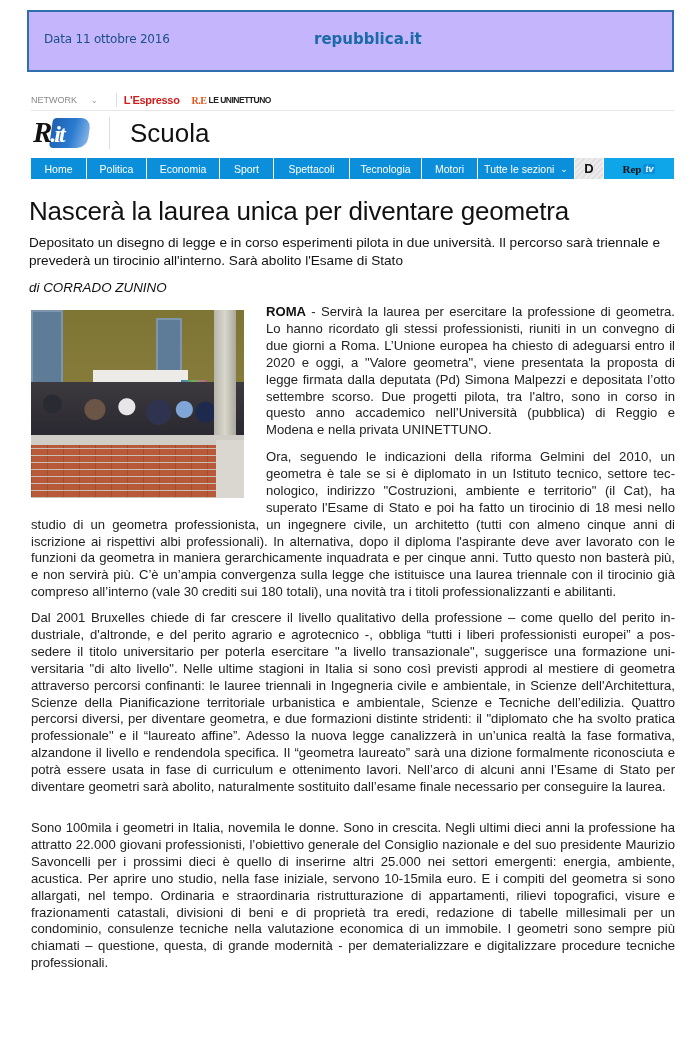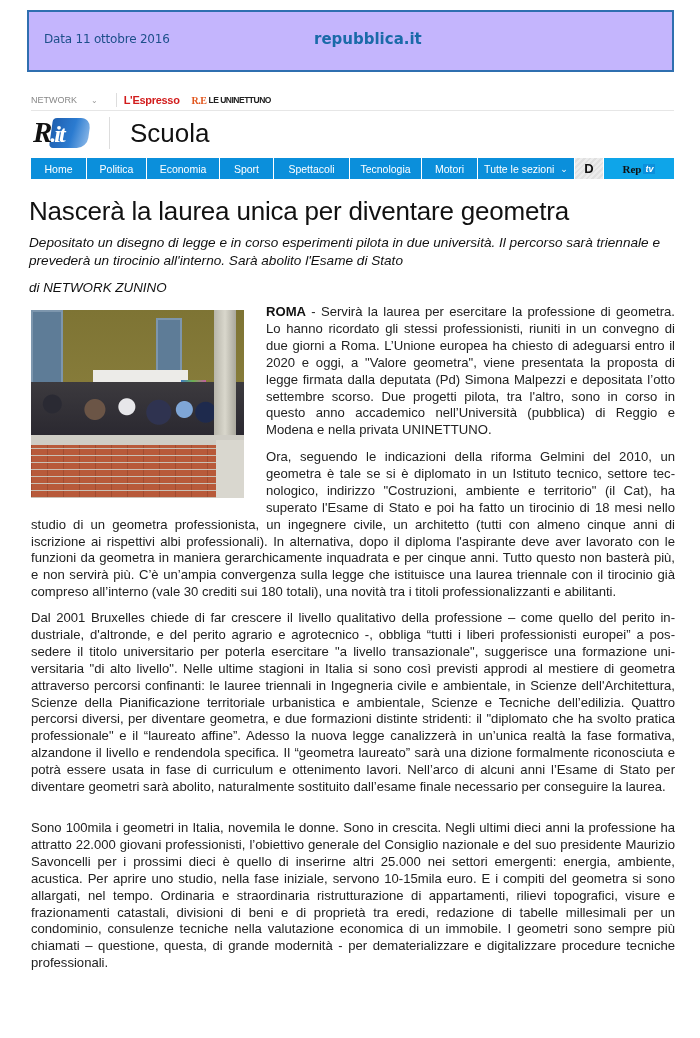--- a/index.html
+++ b/index.html
@@ -55,21 +55,21 @@
   }
   .nav-item .chev { margin-left: 6px; font-size: 9px; }
   .nav-d { background: #e6e6e6; color: #111; font-weight: bold; font-size: 13px; background-image: repeating-linear-gradient(135deg, #ececec 0 2px, #e0e0e0 2px 4px); }
   .nav-rep { background: #0ea5e9; color: #111; font-family: "Liberation Serif", serif; font-weight: bold; font-size: 11px; }
   .nav-rep .tv { background: #0b8fdb; color: #fff; font-style: italic; font-family: "Liberation Sans", sans-serif; font-size: 9px; padding: 0 2px; margin-left: 2px; }
 
   .headline {
     position: absolute; left: 29px; top: 196px; font-size: 26px; font-weight: normal; color: #111; letter-spacing: -0.2px; white-space: nowrap;
   }
   .subtitle {
-    position: absolute; left: 29px; top: 234px; width: 640px; font-size: 13.6px; font-style: italic; line-height: 18px; color: #111;
+    position: absolute; left: 29px; top: 234px; width: 640px; font-size: 13.6px; line-height: 18px; color: #111;
   }
   .byline {
     position: absolute; left: 29px; top: 280px; font-size: 13.4px; font-style: italic; color: #111;
   }
 
   .photo {
     position: absolute; left: 31px; top: 310px; width: 213px; height: 188px; overflow: hidden;
     background: #8a7a3c;
   }
   .photo .wall { position: absolute; left: 0; top: 0; width: 100%; height: 110px; background: linear-gradient(180deg, #7e7434 0%, #8a7f3d 100%); }
@@ -147,21 +147,21 @@
   </div>
   <div class="nav-item nav-d" style="width:28px">D</div>
   <div class="nav-item nav-rep" style="width:70px">
     <span>Rep</span>
     <span class="tv">tv</span>
   </div>
 </nav>
 
 <h1 class="headline">Nascerà la laurea unica per diventare geometra</h1>
 <p class="subtitle">Depositato un disegno di legge e in corso esperimenti pilota in due università. Il percorso sarà triennale e prevederà un tirocinio all'interno. Sarà abolito l'Esame di Stato</p>
-<p class="byline">di NETWORK ZUNINO</p>
+<p class="byline">di CORRADO ZUNINO</p>
 
 <div class="photo" title="Crowd of students at a university courtyard">
   <div class="wall"></div>
   <div class="window1"></div>
   <div class="window2"></div>
   <div class="banner"></div>
   <div class="banner2"></div>
   <div class="crowd"></div>
   <div class="column"></div>
   <div class="ledge"></div>

